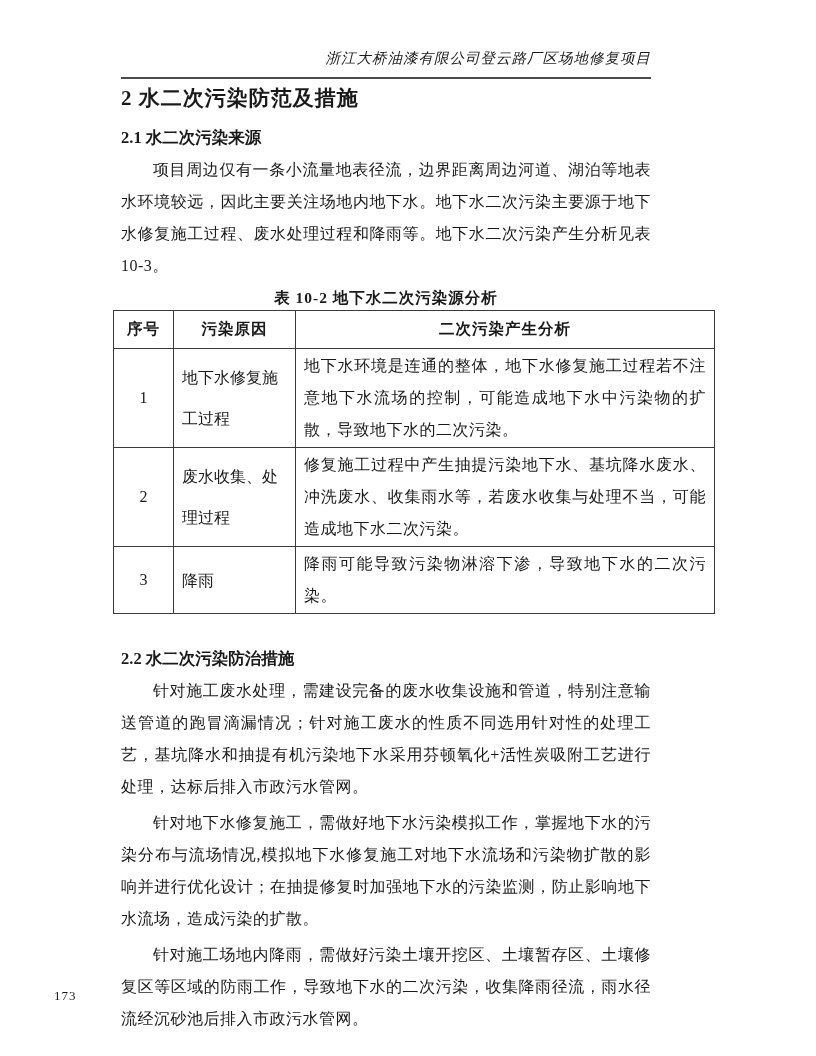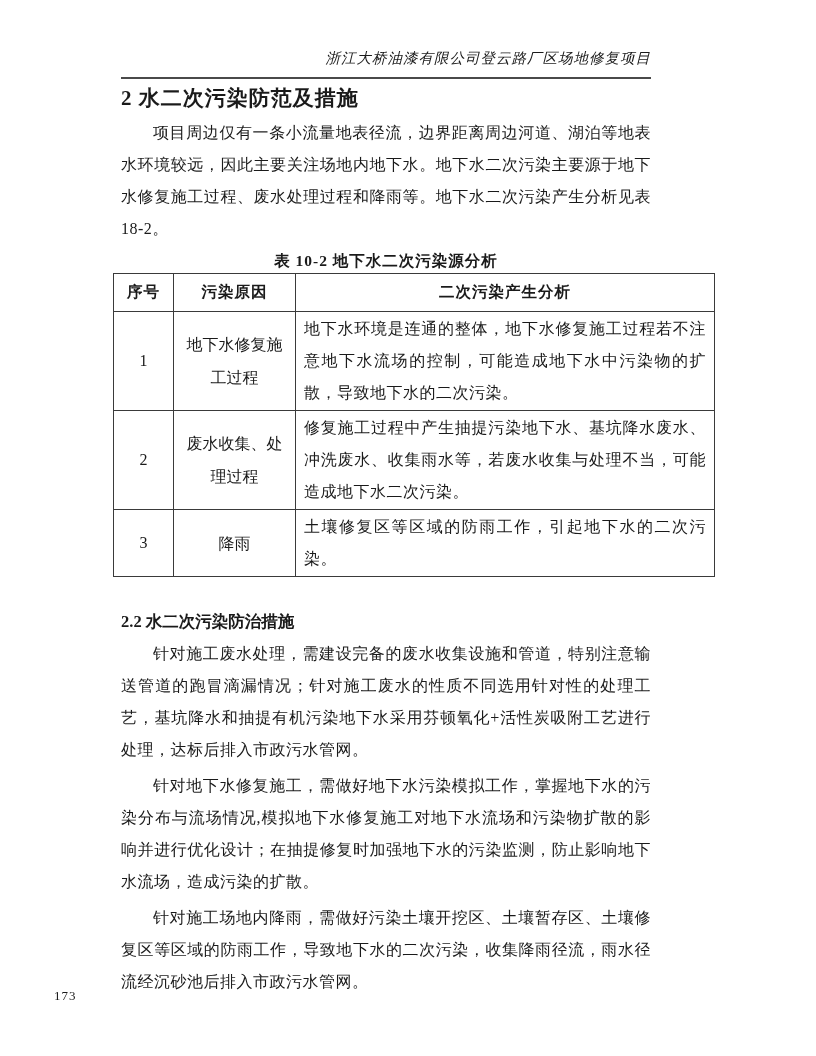--- a/index.html
+++ b/index.html
@@ -79,22 +79,22 @@
     text-align: center;
     letter-spacing: 1px;
   }
   col.c1 { width: 60px; }
   col.c2 { width: 122px; }
   col.c3 { width: 419px; }
   td.cell-no {
     text-align: center;
   }
   td.cell-cause {
-    text-align: center;
-    line-height: 33px;
+    text-align: left;
+    line-height: 41px;
     padding: 0 8px;
   }
   td.cell-analysis {
     line-height: 32px;
     padding: 1px 8px;
     text-align: justify;
     letter-spacing: 0.5px;
   }
   tr.short-row td { height: 39px; }
   .page-number {
@@ -112,22 +112,23 @@
 
 <div class="page">
 
   <div>
     <div class="doc-header-text">浙江大桥油漆有限公司登云路厂区场地修复项目</div>
     <div class="doc-header-rule"></div>
   </div>
 
   <h1 class="chapter">2 水二次污染防范及措施</h1>
 
+  <h2 class="section">2.1 水二次污染来源</h2>
 
-  <p class="body-para">项目周边仅有一条小流量地表径流，边界距离周边河道、湖泊等地表水环境较远，因此主要关注场地内地下水。地下水二次污染主要源于地下水修复施工过程、废水处理过程和降雨等。地下水二次污染产生分析见表 18-2。</p>
+  <p class="body-para">项目周边仅有一条小流量地表径流，边界距离周边河道、湖泊等地表水环境较远，因此主要关注场地内地下水。地下水二次污染主要源于地下水修复施工过程、废水处理过程和降雨等。地下水二次污染产生分析见表 10-3。</p>
 
   <div class="table-caption">表 10-2 地下水二次污染源分析</div>
 
   <table class="data-table">
     <colgroup>
       <col class="c1">
         <col class="c2">
         <col class="c3">
     </colgroup>
     <thead>
@@ -144,21 +145,21 @@
         <td class="cell-analysis">地下水环境是连通的整体，地下水修复施工过程若不注意地下水流场的控制，可能造成地下水中污染物的扩散，导致地下水的二次污染。</td>
       </tr>
       <tr>
         <td class="cell-no">2</td>
         <td class="cell-cause">废水收集、处理过程</td>
         <td class="cell-analysis">修复施工过程中产生抽提污染地下水、基坑降水废水、冲洗废水、收集雨水等，若废水收集与处理不当，可能造成地下水二次污染。</td>
       </tr>
       <tr class="short-row">
         <td class="cell-no">3</td>
         <td class="cell-cause">降雨</td>
-        <td class="cell-analysis">土壤修复区等区域的防雨工作，引起地下水的二次污染。</td>
+        <td class="cell-analysis">降雨可能导致污染物淋溶下渗，导致地下水的二次污染。</td>
       </tr>
     </tbody>
   </table>
 
   <h2 class="section spaced">2.2 水二次污染防治措施</h2>
 
   <p class="body-para">针对施工废水处理，需建设完备的废水收集设施和管道，特别注意输送管道的跑冒滴漏情况；针对施工废水的性质不同选用针对性的处理工艺，基坑降水和抽提有机污染地下水采用芬顿氧化+活性炭吸附工艺进行处理，达标后排入市政污水管网。</p>
 
   <p class="body-para">针对地下水修复施工，需做好地下水污染模拟工作，掌握地下水的污染分布与流场情况,模拟地下水修复施工对地下水流场和污染物扩散的影响并进行优化设计；在抽提修复时加强地下水的污染监测，防止影响地下水流场，造成污染的扩散。</p>
 

